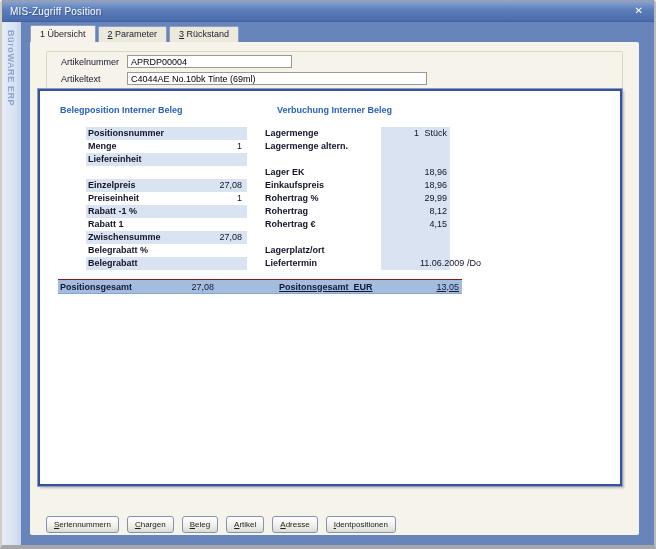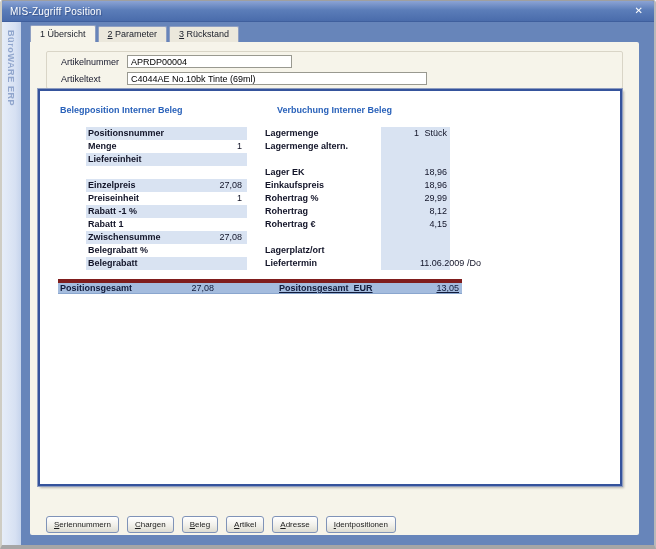--- a/index.html
+++ b/index.html
@@ -74,21 +74,21 @@
   .rrows{position:absolute;left:225px;top:36px;width:185px;}
   .rrow{height:13px;line-height:13px;display:flex;font-size:9px;color:#121428;white-space:nowrap;}
   .rrow .rlbl{width:116px;font-weight:bold;overflow:hidden;}
   .rrow .rcell{width:69px;background:var(--hl,#d9e3f2);display:flex;padding-right:3px;}
   .rrow .rv{flex:1;text-align:right;margin-left:39px;}
   .rrow .q{flex:1;text-align:right;}
   .rrow .u{width:28px;text-align:right;}
 
   .total-band{
     position:absolute;left:18px;top:188px;width:404px;height:15px;
-    background:var(--band,#a4bcde);border-top:4px solid #7f1d1d;border-bottom:1px solid #8aa6ce;
+    background:var(--band,#a4bcde);border-top:1px solid #7f1d1d;border-bottom:1px solid #8aa6ce;
     display:flex;align-items:center;font-size:9px;color:#101a3a;
   }
   .tb-left{width:161px;display:flex;}
   .tb-gap{width:58px;}
   .tb-right{width:185px;display:flex;text-decoration:underline;}
   .tb-lbl{flex:1;font-weight:bold;padding-left:2px;white-space:pre;}
   .tb-val{text-align:right;}
   .tb-left .tb-val{padding-right:5px;}
   .tb-right .tb-val{padding-right:3px;}
 

